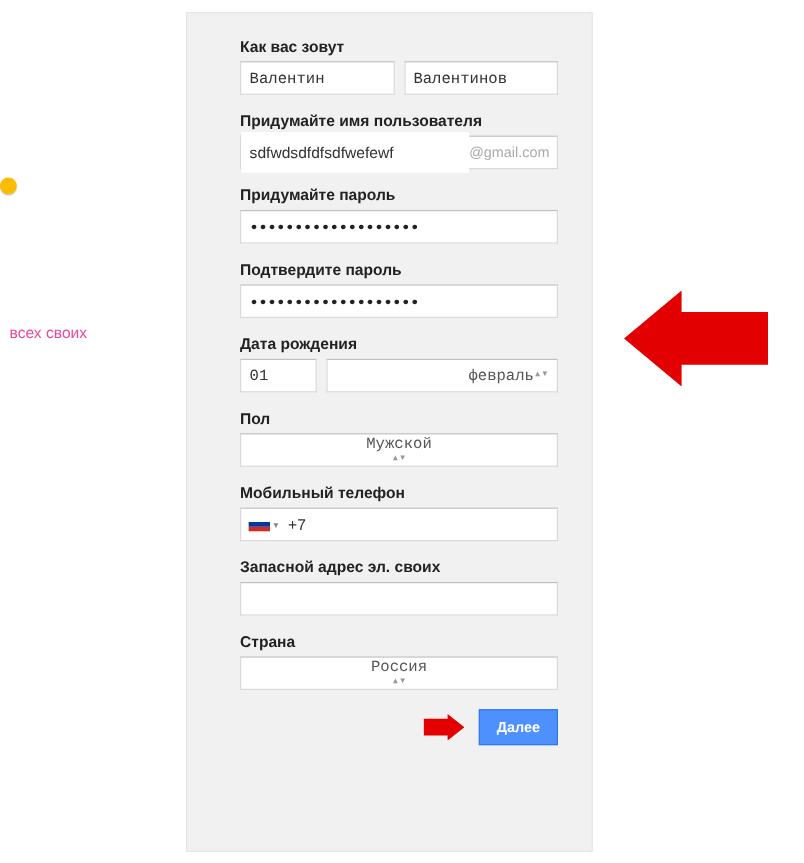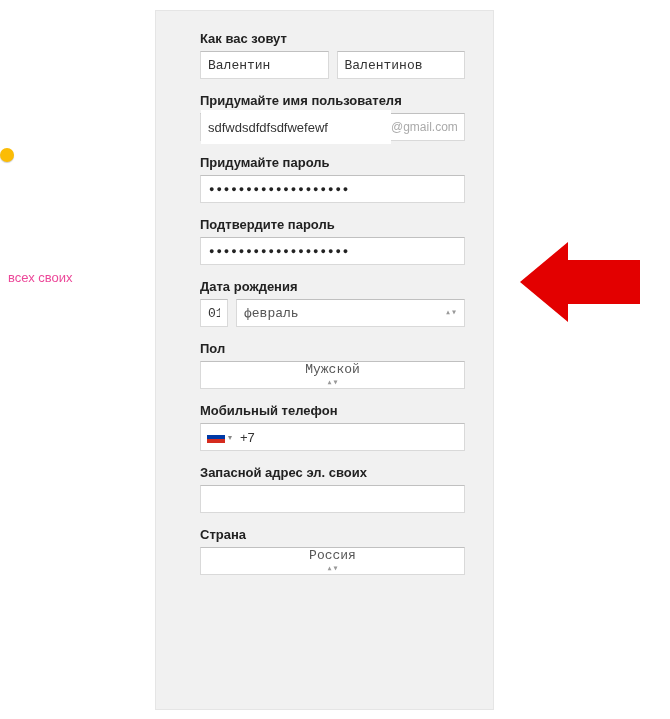--- a/index.html
+++ b/index.html
@@ -97,27 +97,27 @@
     border: 1px solid #d9d9d9;
     border-top-color: #c0c0c0;
     height: 28px;
     box-sizing: border-box;
     padding: 0 8px;
     font-size: 9px;
     letter-spacing: 2px;
     color: #222;
   }
   .birthday-row { display: flex; gap: 8px; }
-  .bd-day { width: 28px; }
+  .bd-day { width: 64px; }
   .bd-month {
     flex: 1;
     position: relative;
     display: flex;
     align-items: center;
-    justify-content: space-between;
+    justify-content: flex-end;
     color: #555;
   }
   .bd-year { width: 80px; }
   .select-box {
     display: flex;
     align-items: center;
     justify-content: space-between;
     position: relative;
     color: #555;
     cursor: pointer;
@@ -263,20 +263,28 @@
   </div>
 
   <div class="field-block">
     <span class="field-label">Страна</span>
     <div class="select-box full">
       <span>Россия</span>
       <span class="caret">▴▾</span>
     </div>
   </div>
 
+  <div class="btn-row">
+    <span class="small-red-arrow">
+      <svg width="34" height="22" viewBox="0 0 34 22">
+        <polygon points="0,4 20,4 20,0 34,11 20,22 20,18 0,18" fill="#E30000"></polygon>
+      </svg>
+    </span>
+    <button class="btn-next">Далее</button>
+  </div>
 
 </div>
 
 <div class="big-red-arrow">
   <svg width="120" height="80" viewBox="0 0 120 80">
     <polygon points="120,18 48,18 48,0 0,40 48,80 48,62 120,62" fill="#E30000"></polygon>
   </svg>
 </div>
 
 </body></html>

